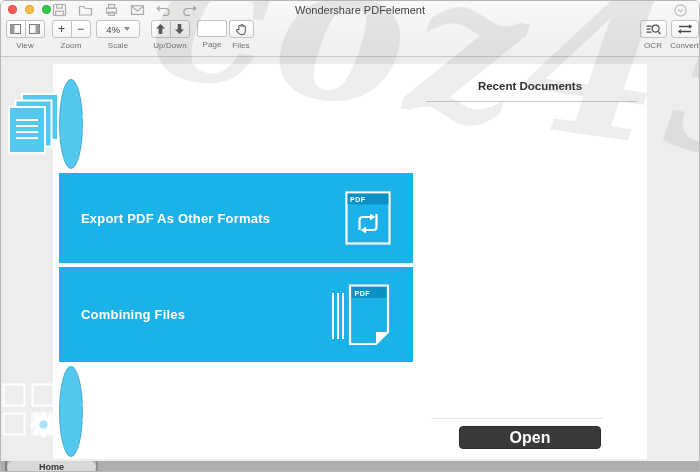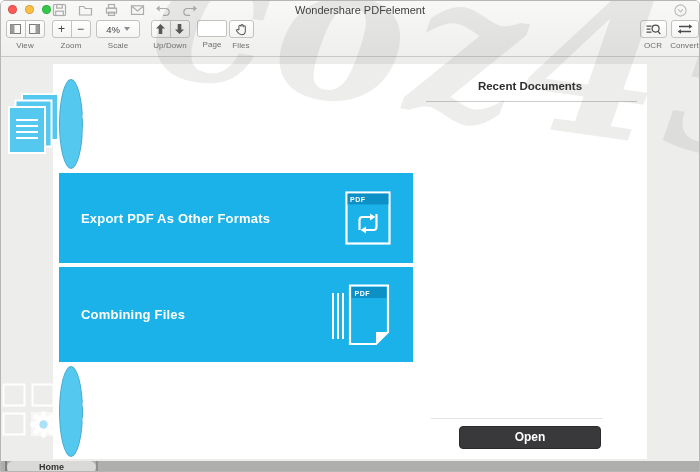--- a/index.html
+++ b/index.html
@@ -39,21 +39,21 @@
   .bicon { position:absolute; right:22px; top:50%; transform:translateY(-50%); }
   svg text { font-family:"Liberation Sans",sans-serif; }
 
   
   .recents { position:absolute; left:360px; top:0; width:234px; height:395px; }
   .recents-title { position:absolute; top:16px; left:0; width:100%; text-align:center;
                    font-size:11.5px; font-weight:bold; color:#2D2D2D; }
   .recents-rule { position:absolute; top:37px; left:13px; right:10px; height:1px; background:#CBCBCA; }
   .recents-rule2 { position:absolute; top:354px; left:18px; width:172px; height:1px; background:#E3E3E2; }
   .open-btn { position:absolute; top:362px; left:46px; width:142px; height:23px; background:#39393B;
-              border:1px solid #2B2B2D; border-radius:4px; color:#fff; font-size:12px; font-weight:bold;
+              border:1px solid #2B2B2D; border-radius:4px; color:#fff; font-size:16px; font-weight:bold;
               text-align:center; line-height:21px; cursor:pointer; }
 
   
   .tabbar { position:absolute; left:0; top:460px; width:100%; height:12px; background:#AEAEAD; z-index:2; }
   .tab-sep1 { position:absolute; left:4px; top:0; width:2px; height:12px; background:#7E7E7E; }
   .tab-home { position:absolute; left:6px; top:0; width:89px; height:12px; background:#D9D9D8;
               font-size:9px; font-weight:bold; color:#333; text-align:center; line-height:12px; cursor:default;border-radius:6px; }
   .tab-sep2 { position:absolute; left:95px; top:0; width:2px; height:12px; background:#8F8F8E; }
 
   

